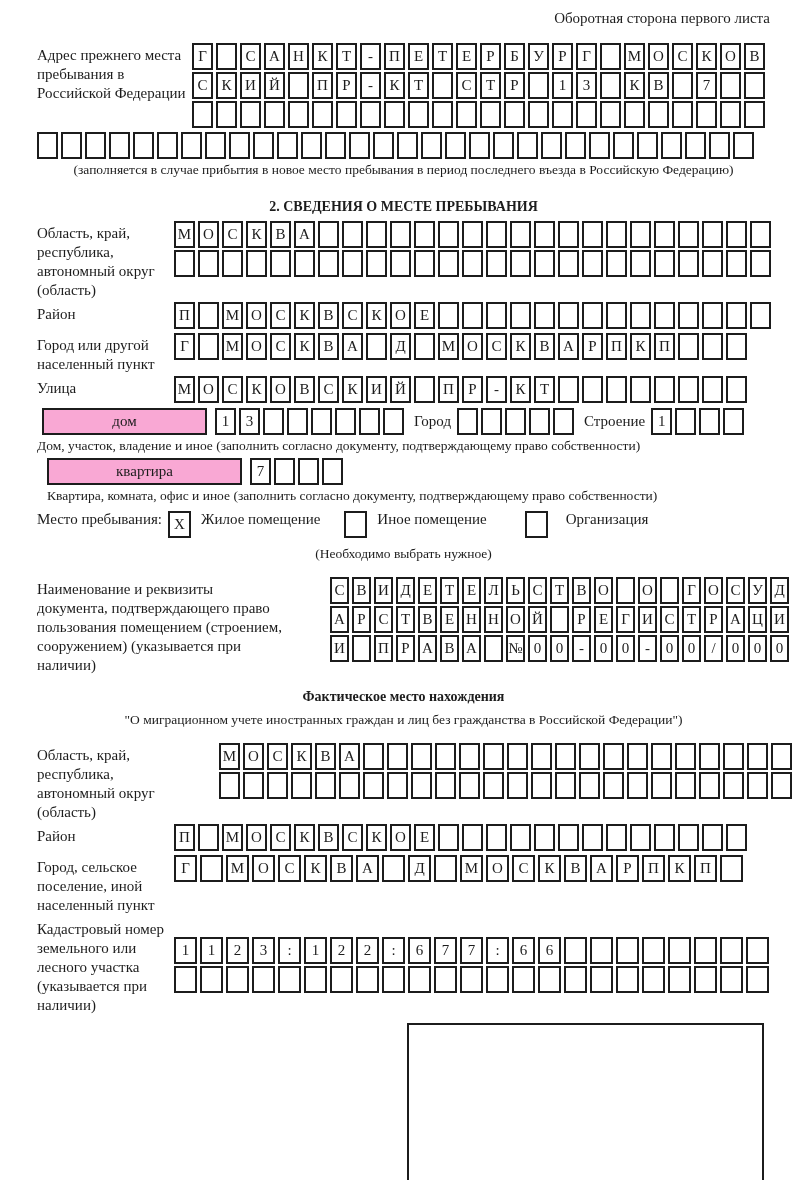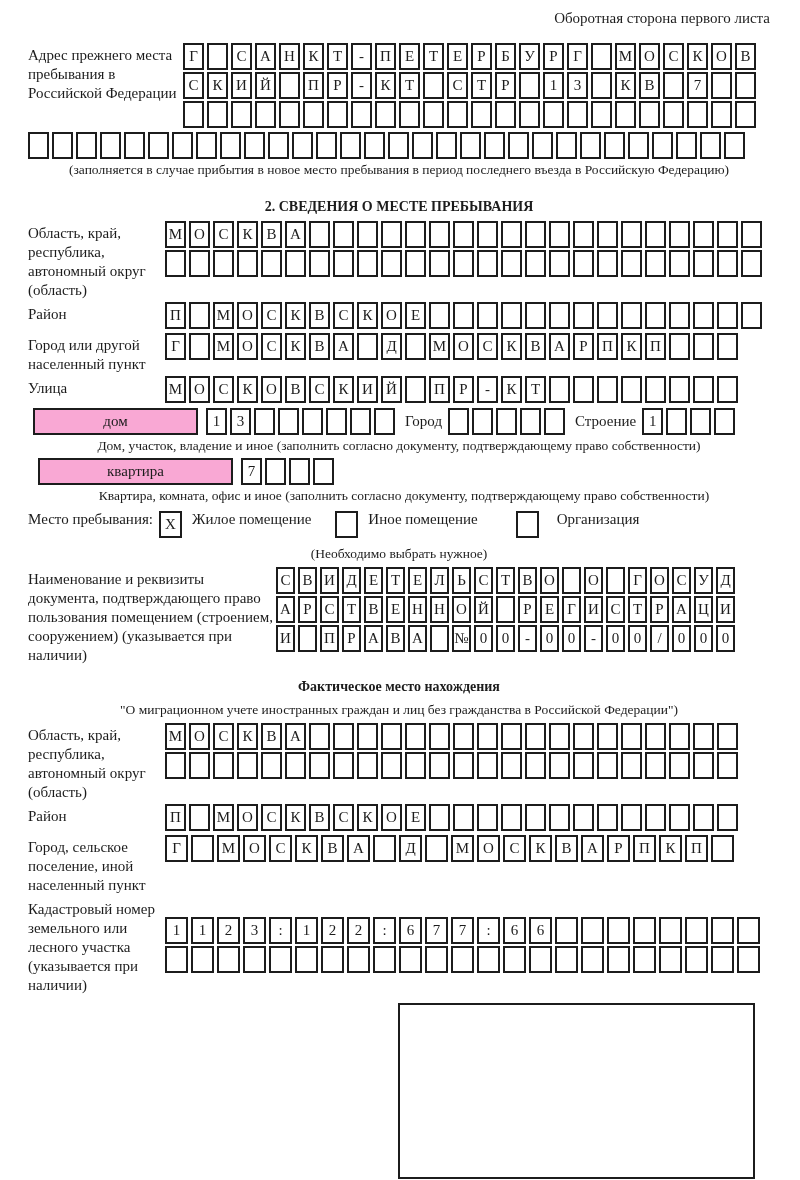--- a/index.html
+++ b/index.html
@@ -1,50 +1,50 @@
 <!DOCTYPE html>
 <html><head>
 <meta charset="utf-8">
 <style>
   * { margin:0; padding:0; box-sizing:border-box; }
   html,body { background:#f2f2f2; }
   .page {
     width:800px; height:1180px; margin:0 auto; background:#ffffff;
     font-family:"Liberation Serif","DejaVu Serif",serif; color:#1c1c1c;
-    padding:10px 30px 0 28px; overflow:hidden; position:relative;
+    padding:10px 30px 0 37px; overflow:hidden; position:relative;
   }
   .hdr-note { text-align:right; font-size:15px; margin-bottom:16px; }
   .block { display:flex; align-items:flex-start; margin-bottom:2px; }
   .label { flex:none; width:155px; font-size:15px; line-height:19px; padding-top:3px; }
   .label.sec { width:137px; }
   .label.doc-l { width:248px; }
   .label.thin { width:137px; }
   .rows { flex:1 1 auto; }
   .cells-row { display:flex; gap:3px; margin-bottom:2px; }
   .cell {
     flex:none; width:21px; height:27px; border:2px solid #1c1c1c;
     font-size:15px; line-height:23px; text-align:center; background:#fff;
   }
   .doc .cell { width:19px; }
   .wide .cell { width:23px; }
   .full-row { margin:0 0 2px 0; }
-  .note { font-size:13.5px; line-height:18px; margin:1px 0 3px 0;text-align:center; }
+  .note { font-size:13.5px; line-height:18px; margin:1px 0 3px 0; }
   .note.center { text-align:center; }
   .sec-title { text-align:center; font-weight:bold; font-size:14px; margin:20px 0 6px 0; }
   .named-box {
     flex:none; height:27px; border:2px solid #1c1c1c; display:flex;
     align-items:center; justify-content:center; font-size:15px; background:#f9a8d4;
   }
   .inline-row { display:flex; align-items:center; margin:3px 0 2px 0; }
   .inline-label { font-size:15px; padding:0 6px 0 10px; white-space:nowrap; }
   .chk-row { display:flex; align-items:flex-start; margin:6px 0 7px 0; font-size:15px; }
   .chk-box { flex:none; width:23px; height:27px; border:2px solid #1c1c1c; text-align:center; font-size:15px; line-height:23px; margin:0 10px; background:#fff; }
   .chk-label { margin-right:14px; }
   .stamp-box { width:357px; height:176px; border:2px solid #1c1c1c; margin:8px 0 6px 370px; background:#fff; }
-  .mt4 { margin-top:4px; }
+  .mt4 { margin-top:14px;gap:45px; }
 </style>
 </head>
 <body>
 
 <div class="page">
 
   <div class="hdr-note">Оборотная сторона первого листа</div>
 
   <div class="block">
     <div class="label">Адрес прежнего места пребывания в Российской Федерации</div>

